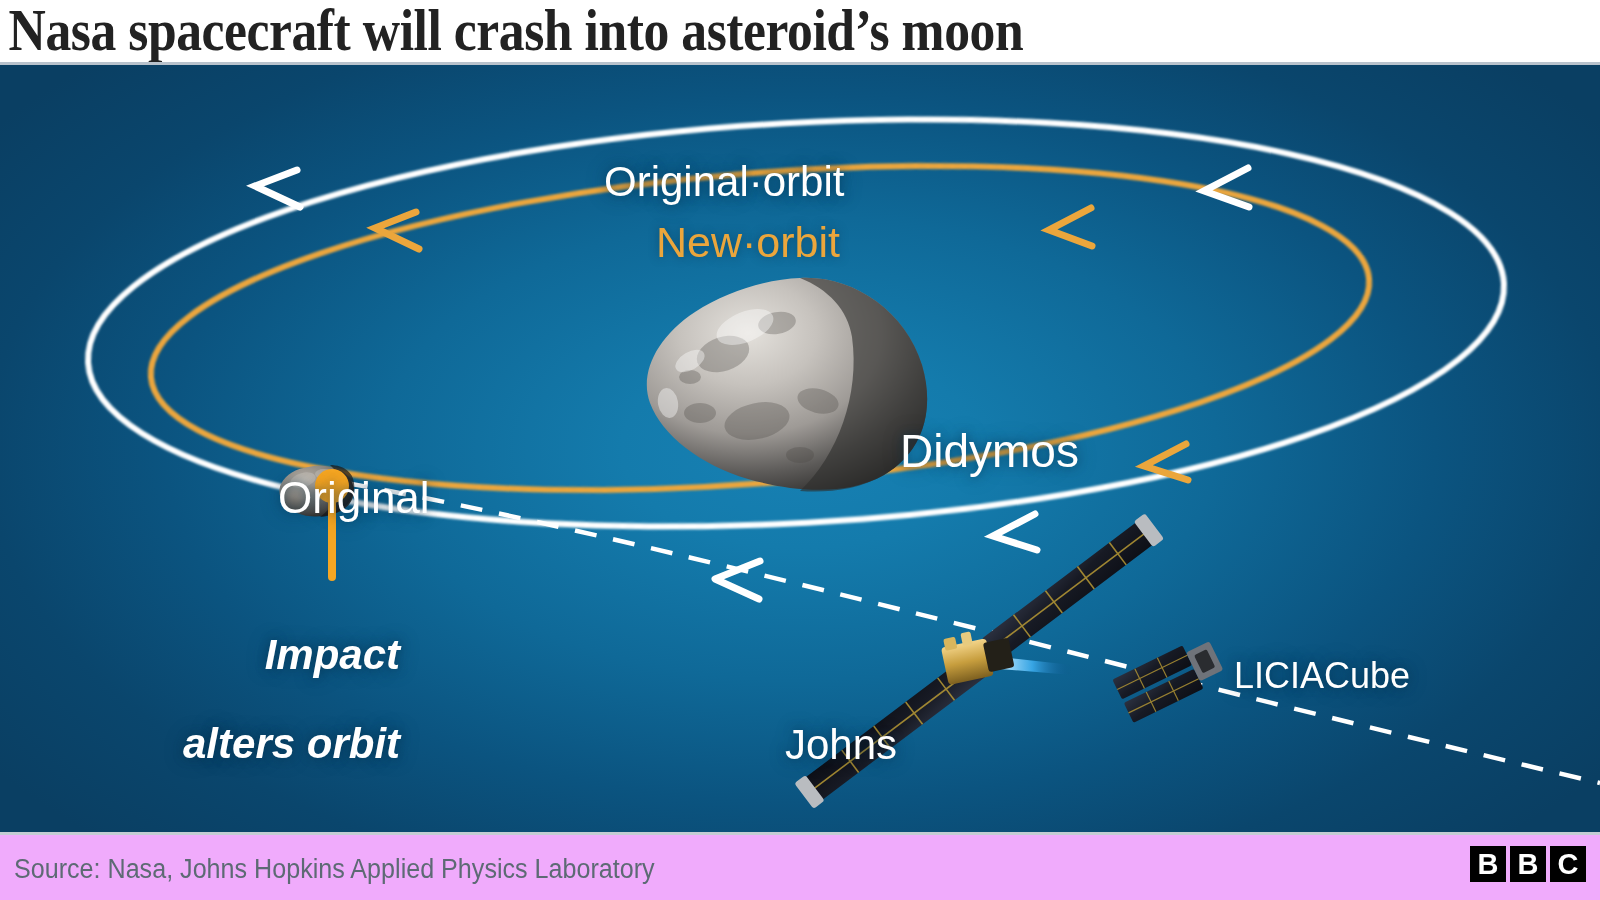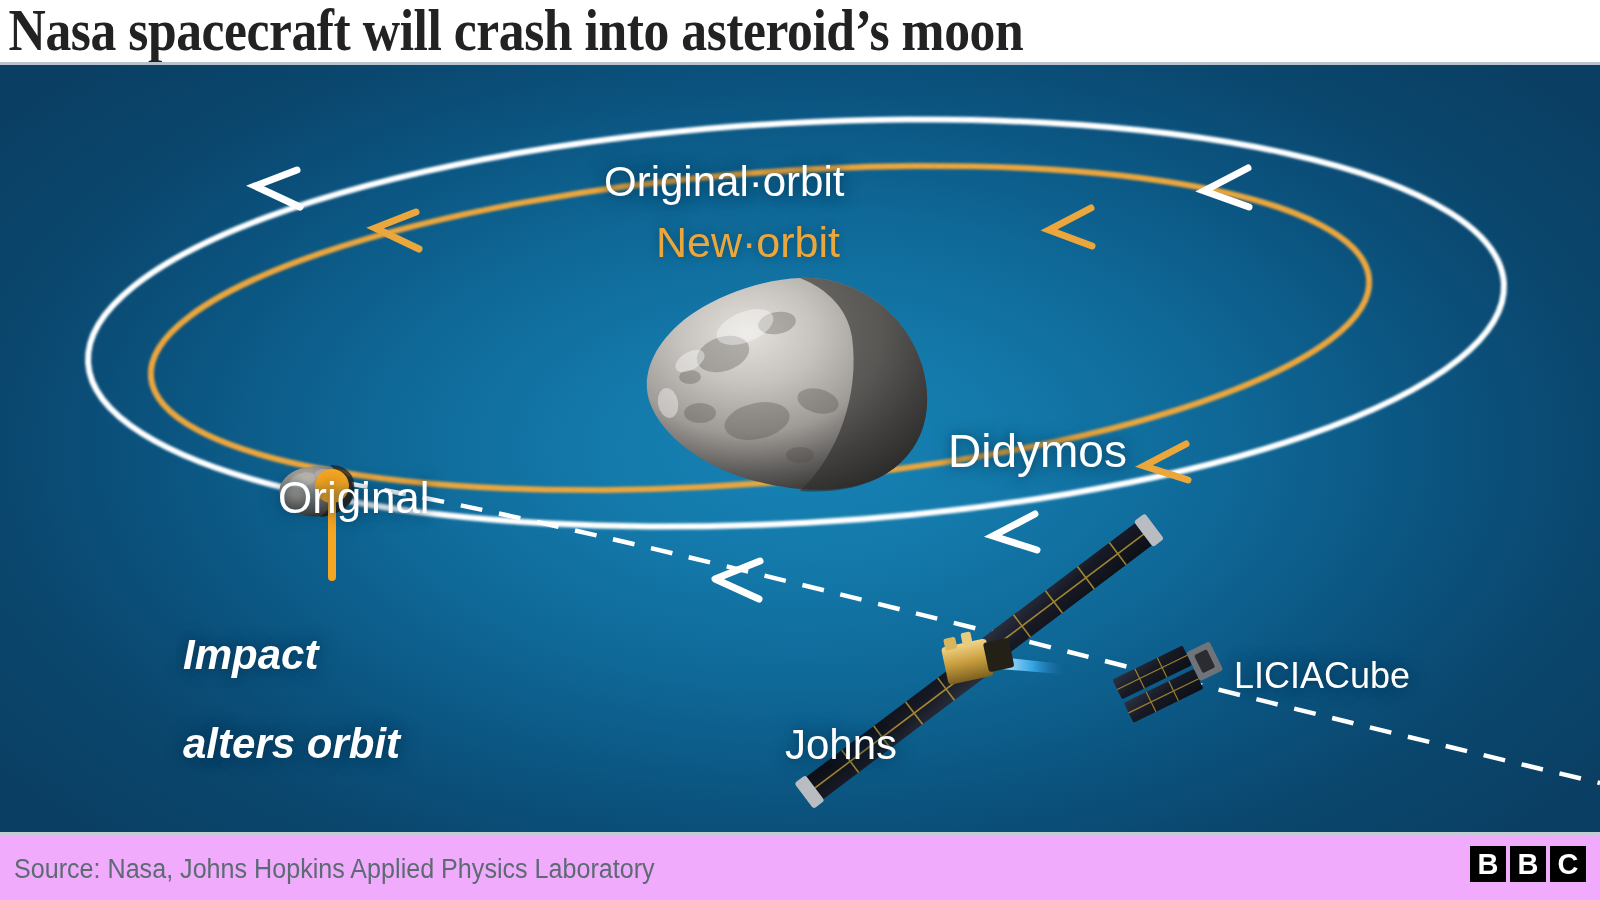--- a/index.html
+++ b/index.html
@@ -39,37 +39,38 @@
     position:absolute;left:0;top:65px;width:1600px;height:767px;
     overflow:hidden;
     background:
       radial-gradient(ellipse 62% 72% at 50% 50%,
         #1781B4 0%,
         #147BAC 18%,
         #0F6998 42%,
         #0B5480 64%,
         #0A466D 82%,
         #0A3F63 100%);
+    text-align: right;
   }
   .stage svg.layer{position:absolute;left:0;top:0;width:1600px;height:767px;overflow:visible;}
 
   
   .lbl{
     position:absolute;
     font-family:"Liberation Sans", sans-serif;
     font-weight:400;
     color:#ffffff;
     white-space:pre;
     text-shadow:0 0 10px rgba(6,48,74,.55), 0 0 20px rgba(6,48,74,.35);
     line-height:1.06;
   }
   .lbl-orig{left:604px;top:95px;font-size:42px;}
   .lbl-new{left:656px;top:155px;font-size:43px;color:#EBA63C;
            text-shadow:0 0 10px rgba(6,48,74,.5);}
-  .lbl-didymos{left:900px;top:362px;font-size:46px;margin-left:48px;}
+  .lbl-didymos{left:900px;top:362px;font-size:46px;}
   .lbl-dimorphos{left:278px;top:410px;font-size:44px;}
   .lbl-impact{left:113px;top:523px;font-size:42px;font-weight:700;font-style:italic;}
   .lbl-dart{left:785px;top:658px;font-size:42px;}
   .lbl-licia{left:1234px;top:592px;font-size:36px;}
 
   
   .footer{
     position:absolute;left:0;top:832px;width:1600px;height:68px;background:#f0abfc;
   }
   .footer-rule{position:absolute;left:0;top:0;width:1600px;height:3px;background:#c4ccd4;}

